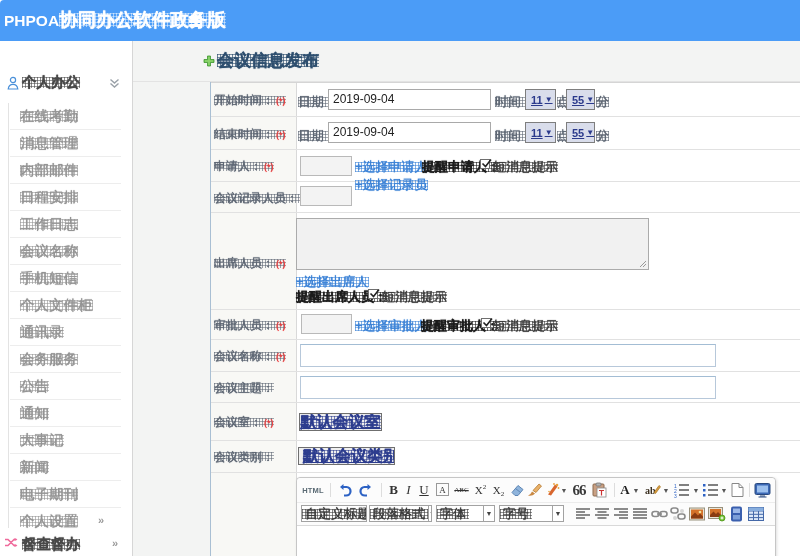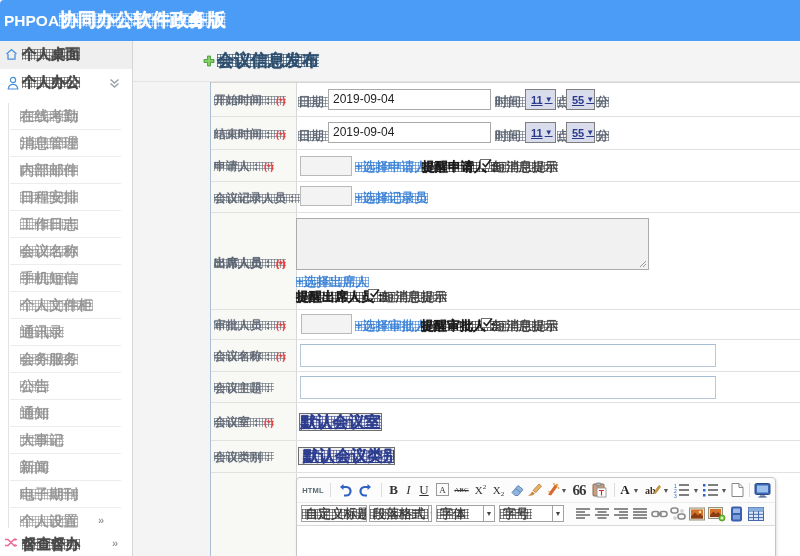--- a/index.html
+++ b/index.html
@@ -64,27 +64,20 @@
 <div id="hd" class="abs">
     <span class="ttl"><span style="color:#fff;">PHPOA</span><span class="cn c-white" style="font-size:18.5px;">协同办公软件政务版</span></span>
   <div id="burger">
       <i style="top:0"></i>
       <i style="top:4.2px"></i>
       <i style="top:8.4px"></i>
     </div>
 </div>
 
 <div id="sb" class="abs">
-  <div class="sbtop" style="top:0;background:#efefef;">
-    <svg style="position:absolute;left:5px;top:7px" width="13" height="13" viewBox="0 0 13 13">
-        <path d="M1.5 6 6.5 1.5 11.5 6" fill="none" stroke="#4a90d9" stroke-width="1.3"></path>
-        <path d="M3 6v5.2h7V6" fill="none" stroke="#4a90d9" stroke-width="1.3"></path>
-      </svg>
-    <span class="t cn c-dark">个人桌面</span>
-  </div>
   <div class="sbtop" style="top:28px;background:#fff;">
     <svg style="position:absolute;left:7px;top:7px" width="12" height="14" viewBox="0 0 12 14">
         <circle cx="6" cy="4" r="2.6" fill="none" stroke="#4a90d9" stroke-width="1.2"></circle>
         <path d="M1.2 13c.5-3.2 2.3-4.6 4.8-4.6s4.3 1.4 4.8 4.6z" fill="none" stroke="#4a90d9" stroke-width="1.2"></path>
       </svg>
     <span class="t cn c-dark">个人办公</span>
     <svg style="position:absolute;left:109px;top:9px" width="11" height="11" viewBox="0 0 11 11">
         <path d="M1.5 1.5 5.5 5 9.5 1.5M1.5 5.5 5.5 9 9.5 5.5" fill="none" stroke="#9aa1a8" stroke-width="1.4"></path>
       </svg>
   </div>
@@ -213,23 +206,23 @@
   <div class="blab cn c-black" style="left:422px;top:160px;">提醒申请人：</div>
   <div class="cb" style="left:480px;top:159px;">
       <svg width="13" height="13" viewBox="0 0 13 13">
         <path d="M2.5 6.5 5.5 9.5 11 2.5" fill="none" stroke="#222" stroke-width="1.6"></path>
       </svg>
     </div>
   <div class="fld cn c-mid" style="left:493px;top:160px;">短消息提示</div>
 
   <div class="lab cn c-label" style="left:214px;top:192px;">会议记录人员：<span class="star">(*)</span></div>
   <div class="ginp" style="left:300px;top:186px;width:52px;height:20px;"></div>
-  <div class="fld cn c-link" style="left:355px;top:191px;text-align:right;">+选择记录员</div>
-
-  <div class="lab cn c-label" style="left:214px;top:257px;font-weight:bold;">出席人员：<span class="star">(*)</span></div>
+  <div class="fld cn c-link" style="left:355px;top:178px;text-align:right;">+选择记录员</div>
+
+  <div class="lab cn c-label" style="left:214px;top:257px;">出席人员：<span class="star">(*)</span></div>
   <div class="ginp" style="left:296px;top:218px;width:353px;height:52px;background:#f1f1f1;border-color:#ababab;">
     <svg style="position:absolute;right:1px;bottom:1px" width="8" height="8" viewBox="0 0 8 8">
         <path d="M7 1 1 7M7 4 4 7" stroke="#9a9a9a" stroke-width="1"></path>
       </svg>
   </div>
   <div class="fld cn c-link" style="left:296px;top:275px;">+选择出席人</div>
   <div class="blab cn c-black" style="left:296px;top:290px;">提醒出席人员：</div>
   <div class="cb" style="left:368px;top:289px;">
       <svg width="13" height="13" viewBox="0 0 13 13">
         <path d="M2.5 6.5 5.5 9.5 11 2.5" fill="none" stroke="#222" stroke-width="1.6"></path>

